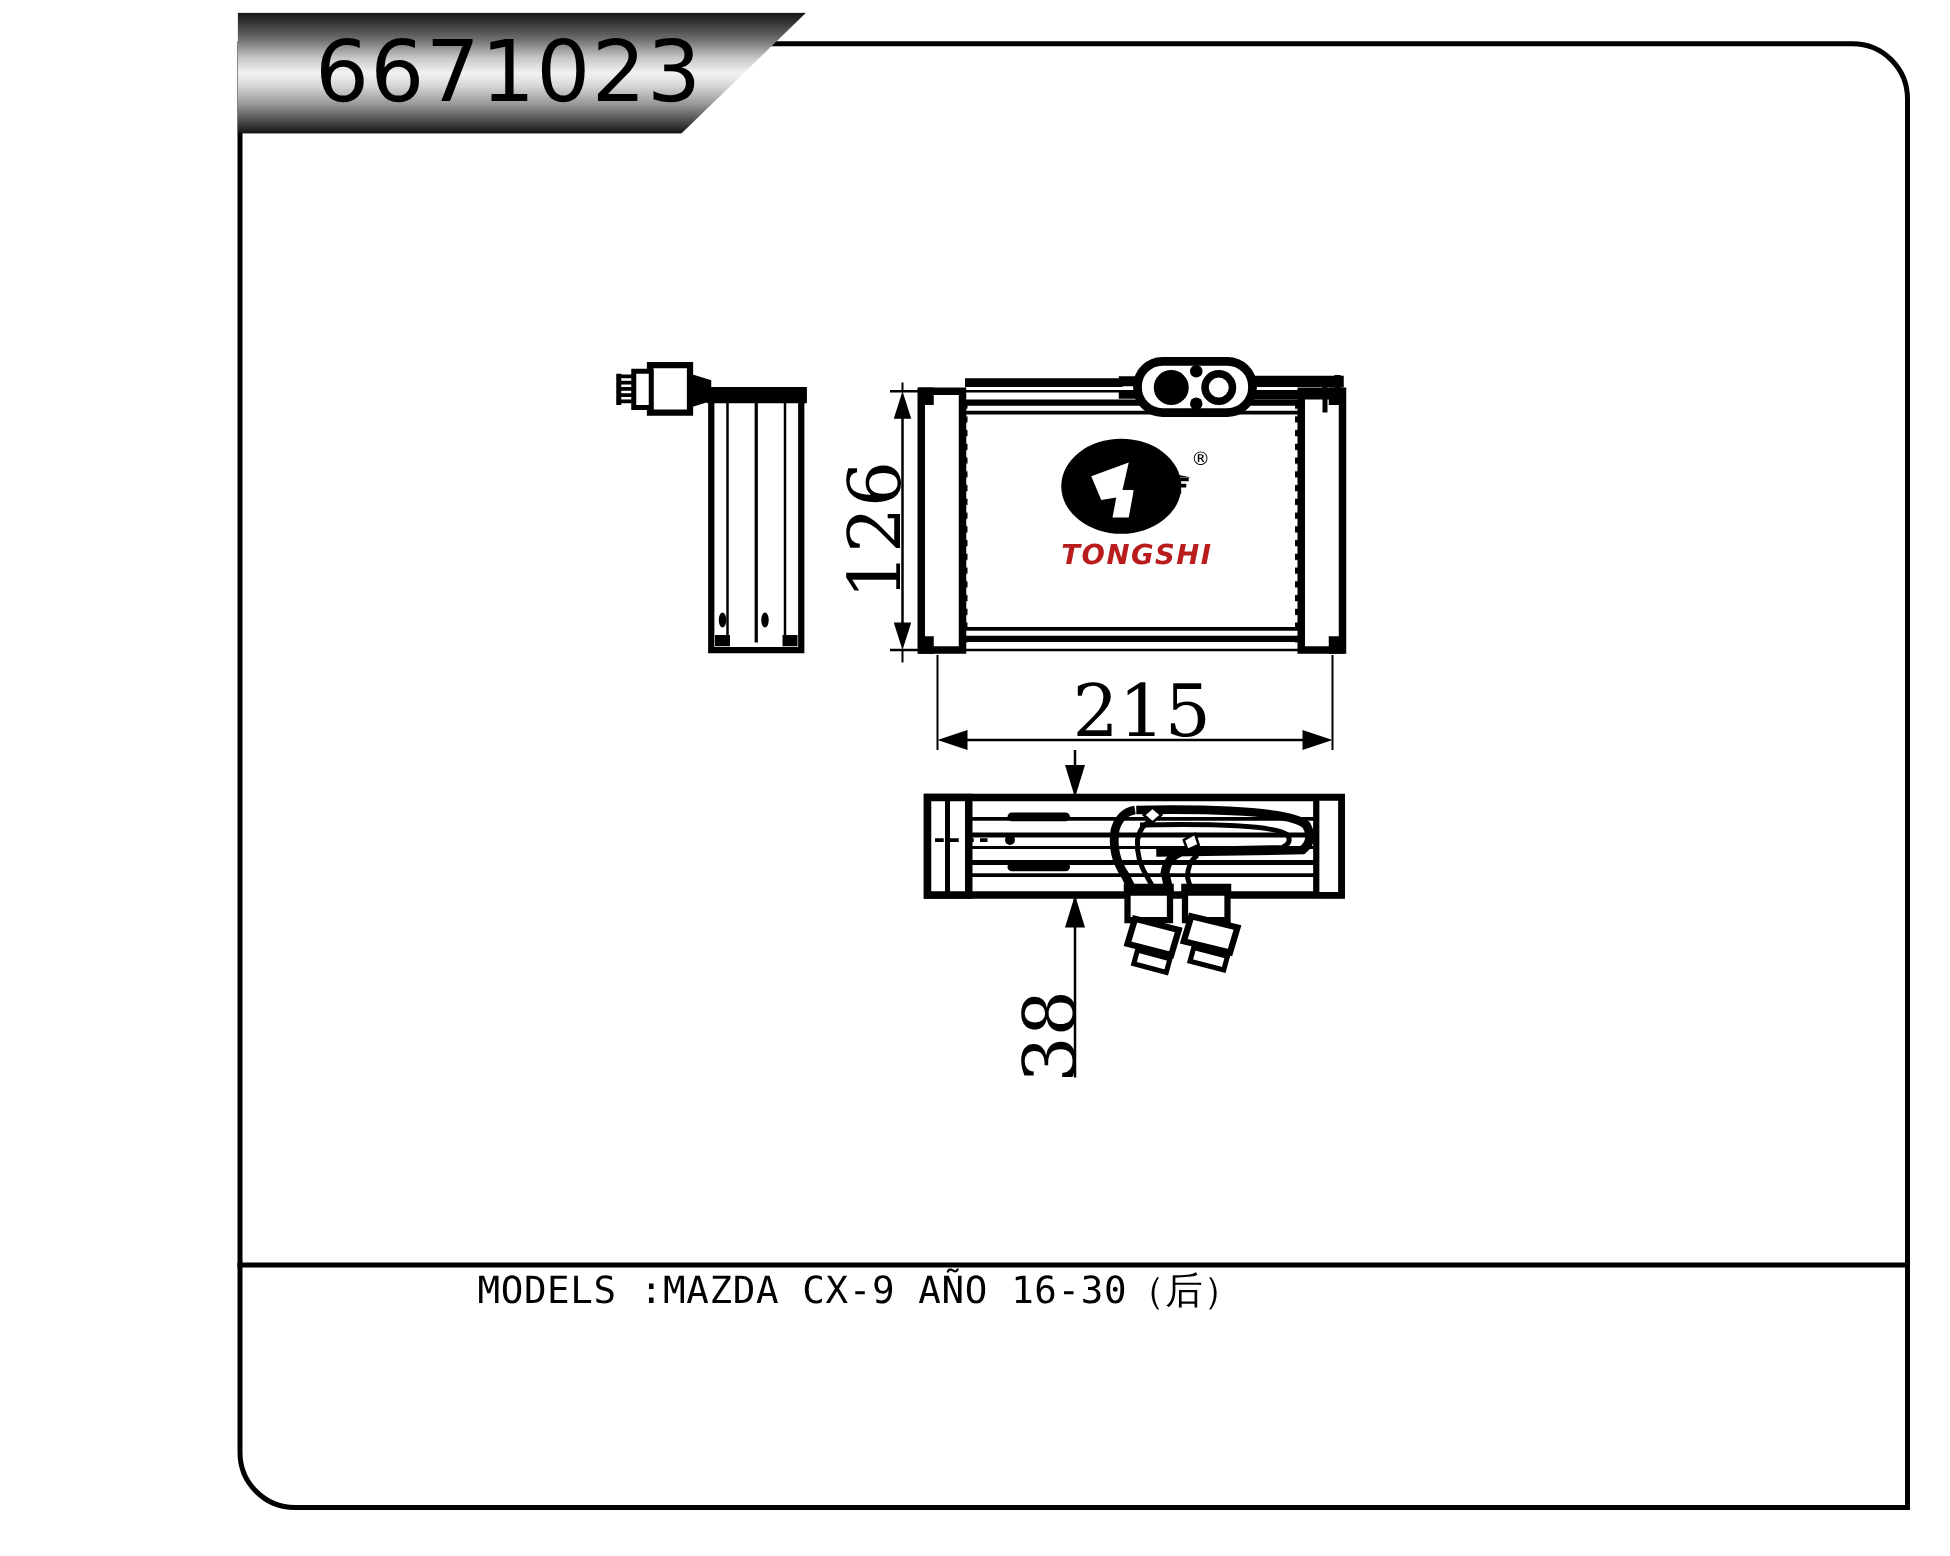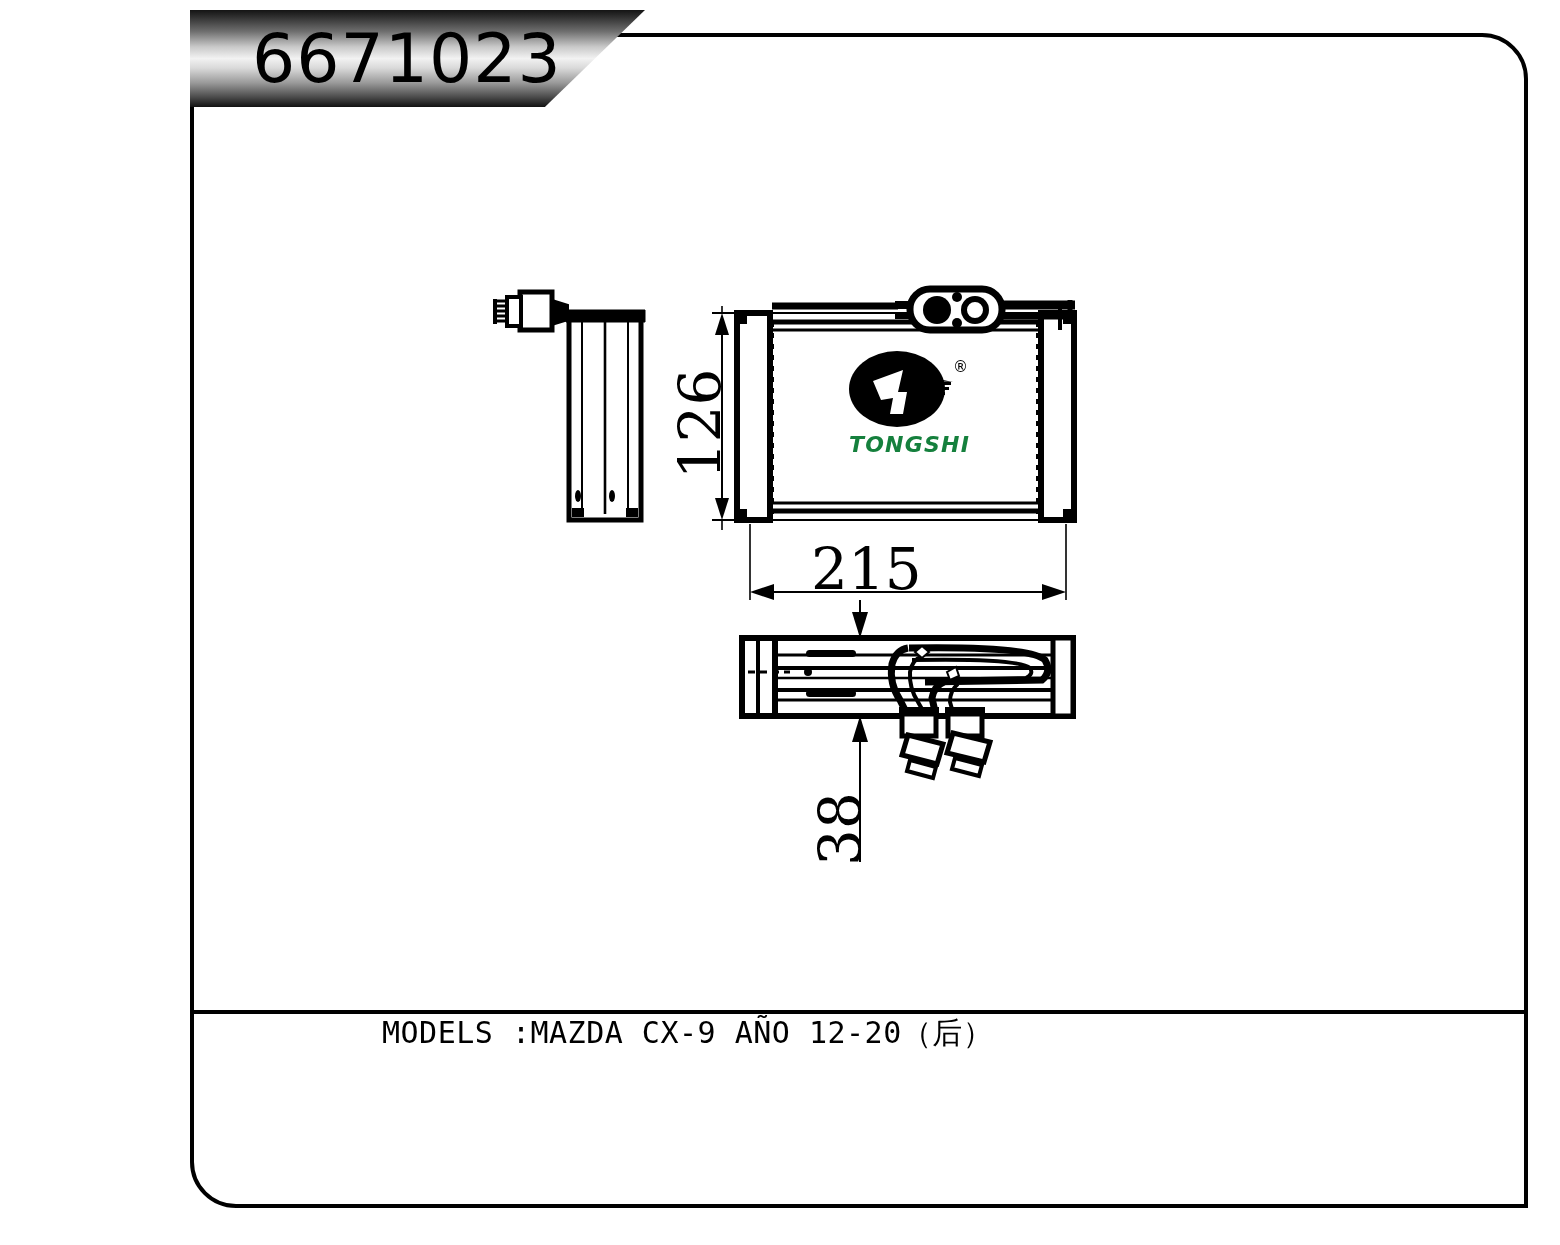--- a/index.html
+++ b/index.html
@@ -121,39 +121,39 @@
   }
   .logo-word {
     position: absolute;
     left: 4px;
     top: 86px;
     font-family: "DejaVu Sans", sans-serif;
     font-size: 22px;
     font-weight: 700;
     font-style: italic;
     letter-spacing: 1.2px;
-    color: #15803d;
+    color: #b91c1c;
     line-height: 1;
     white-space: nowrap;
   }
   
   .dim {
     position: absolute;
     font-family: "DejaVu Serif", "Liberation Serif", serif;
     font-size: 58px;
     color: #000;
     line-height: 1;
     white-space: nowrap;
   }
   .dim-v {
     transform-origin: 50% 50%;
     transform: rotate(-90deg);
   }
   #dim-126 { left: 640px; top: 395px; width: 120px; text-align: center; }
-  #dim-215 { left: 811px; top: 540px; }
+  #dim-215 { left: 858px; top: 540px; }
   #dim-38  { left: 790px; top: 800px; width: 100px; text-align: center; }
 </style>
 </head>
 <body>
 
 <div id="sheet">
 
   <div class="frame"></div>
 
   <div class="banner">
@@ -345,16 +345,16 @@
     </svg>
     <span class="logo-reg">®</span>
     <span class="logo-word">TONGSHI</span>
   </div>
 
   <div class="dim dim-v" id="dim-126">126</div>
   <div class="dim" id="dim-215">215</div>
   <div class="dim dim-v" id="dim-38">38</div>
 
   <div class="spec-block">
-    <div class="spec-line l1">MODELS :MAZDA CX-9 AÑO 12-20（后）</div>
+    <div class="spec-line l1">MODELS :MAZDA CX-9 AÑO 16-30（后）</div>
   </div>
 
 </div>
 
 </body></html>

